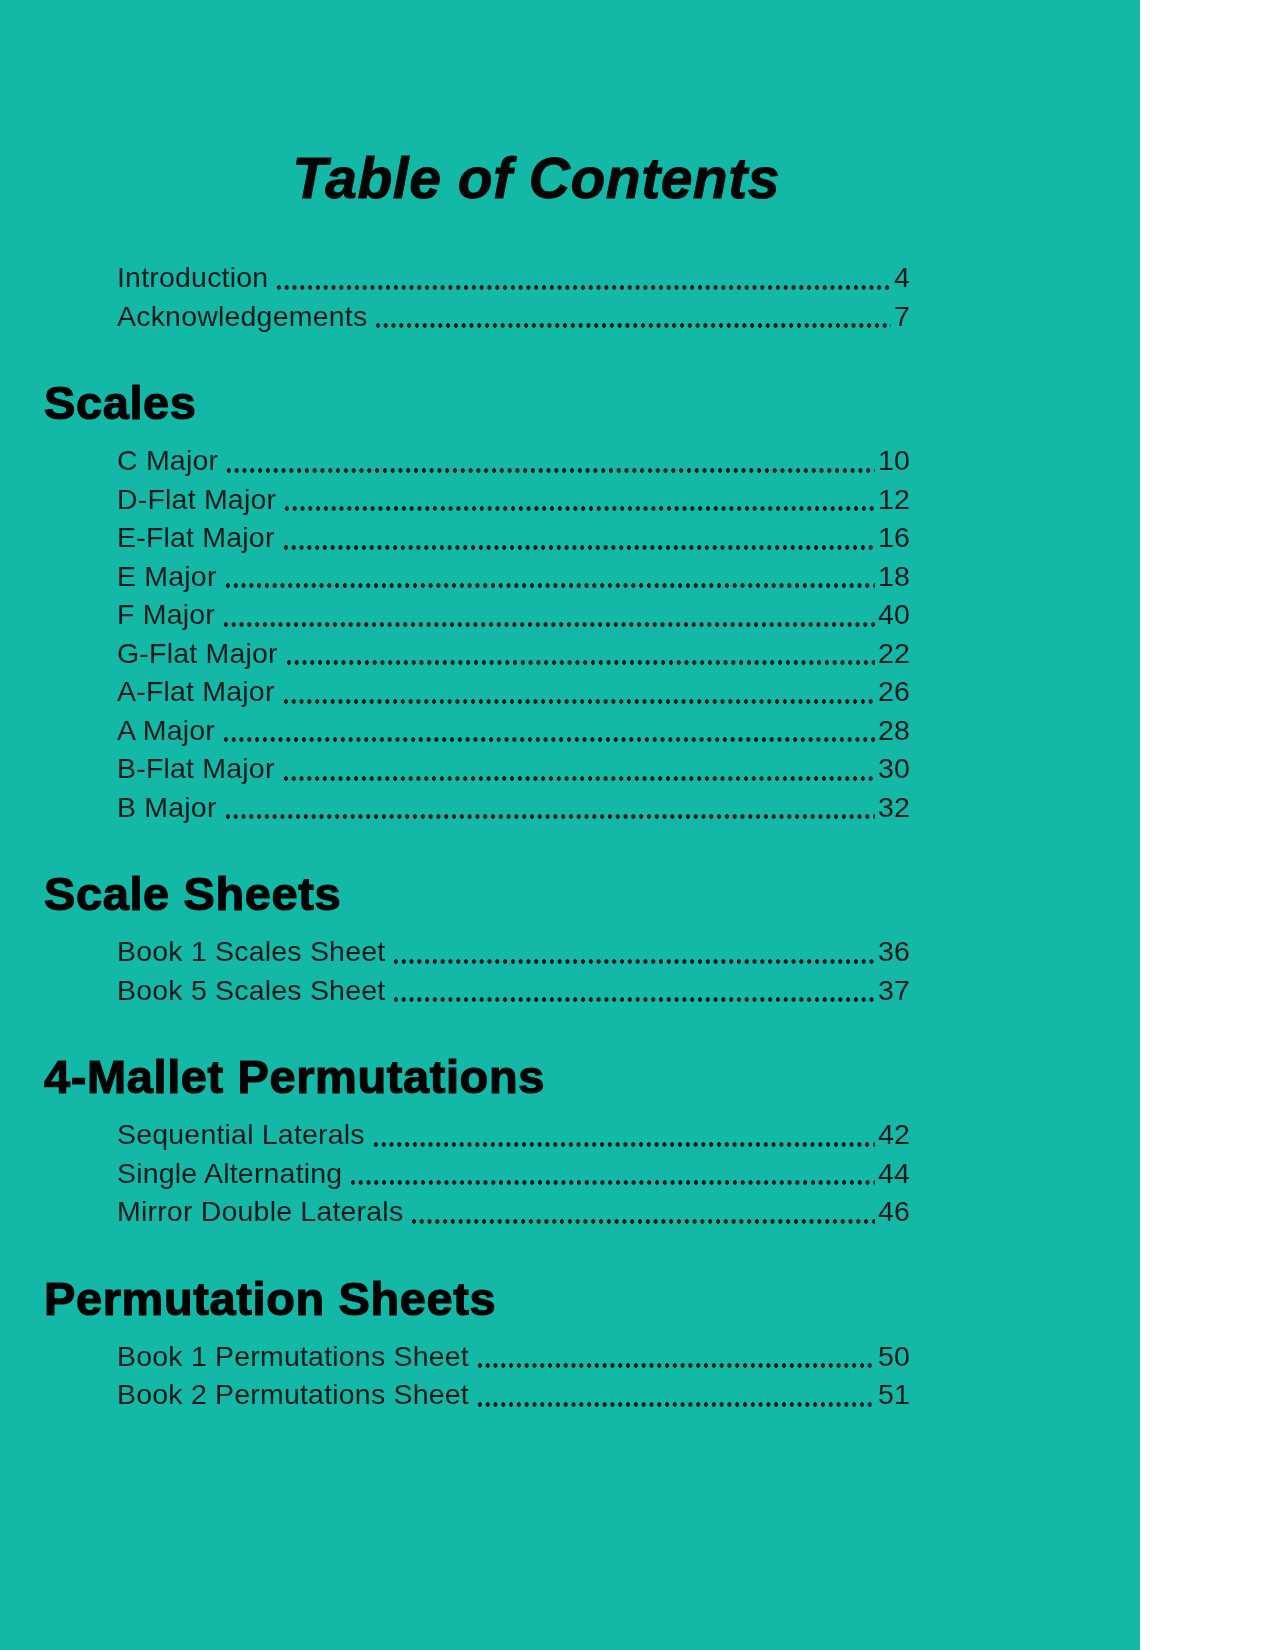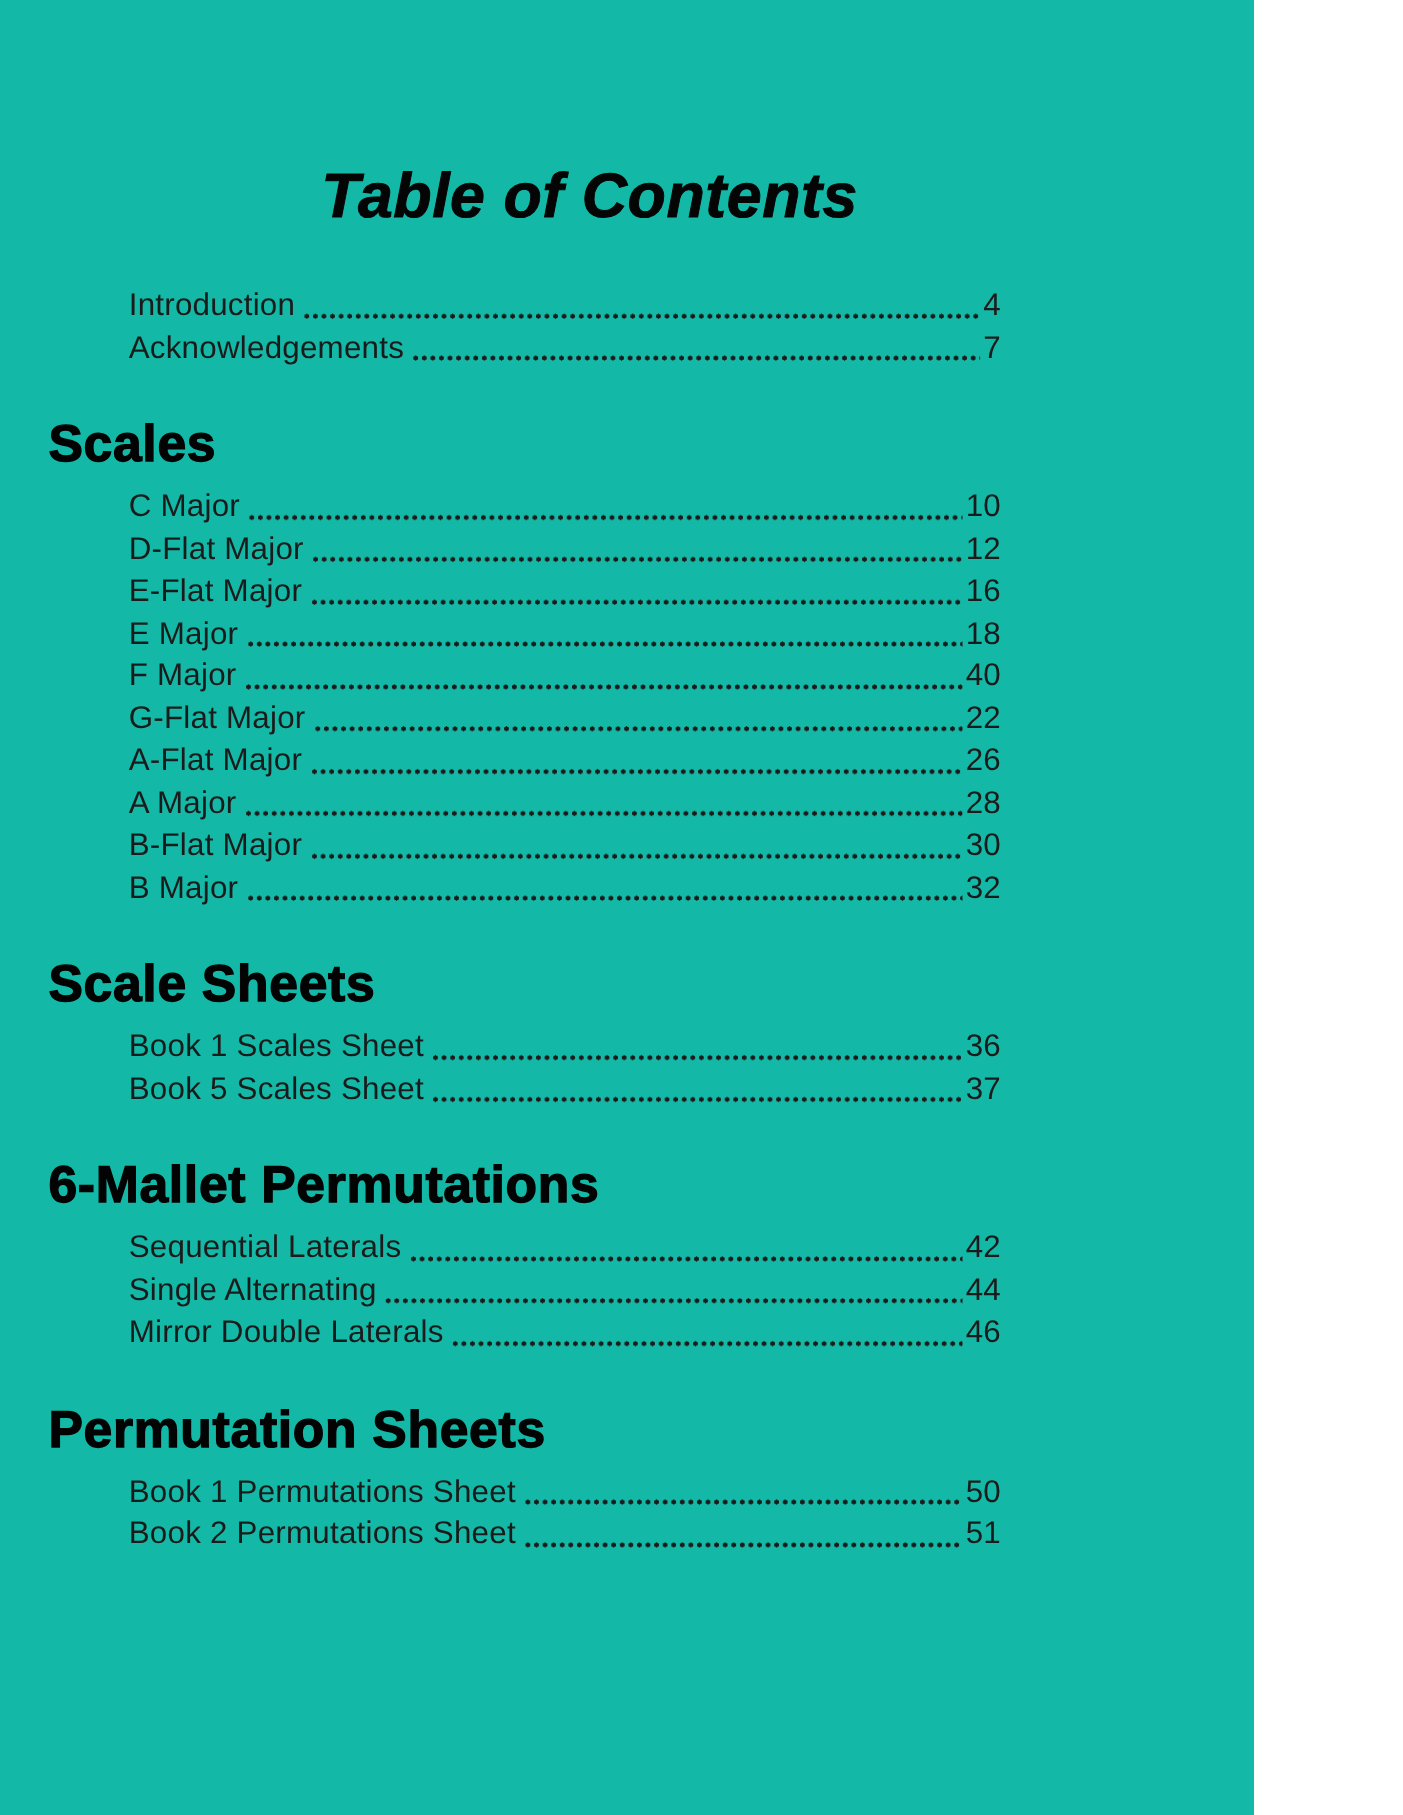--- a/index.html
+++ b/index.html
@@ -173,21 +173,21 @@
 
   <div class="entry">
     <span class="label">Book 5 Scales Sheet</span>
     <span class="leader"></span>
     <span class="pagenum">37</span>
   </div>
 </div>
   </section>
 
   <section class="toc-section">
-    <h2 class="heading">6-Mallet Permutations</h2>
+    <h2 class="heading">4-Mallet Permutations</h2>
     <div class="entry-list">
   <div class="entry">
     <span class="label">Sequential Laterals</span>
     <span class="leader"></span>
     <span class="pagenum">42</span>
   </div>
 
   <div class="entry">
     <span class="label">Single Alternating</span>
     <span class="leader"></span>

